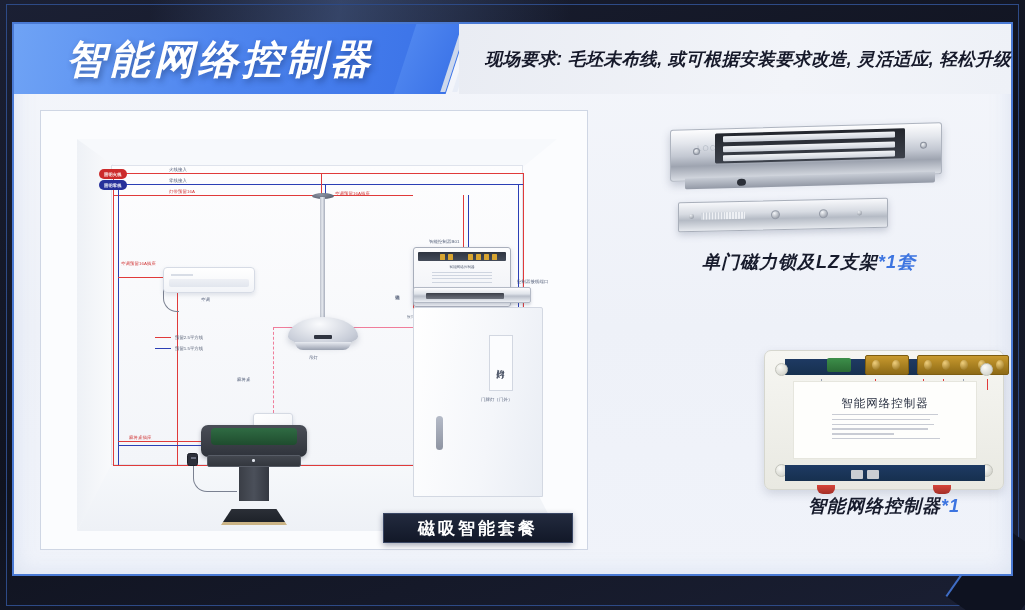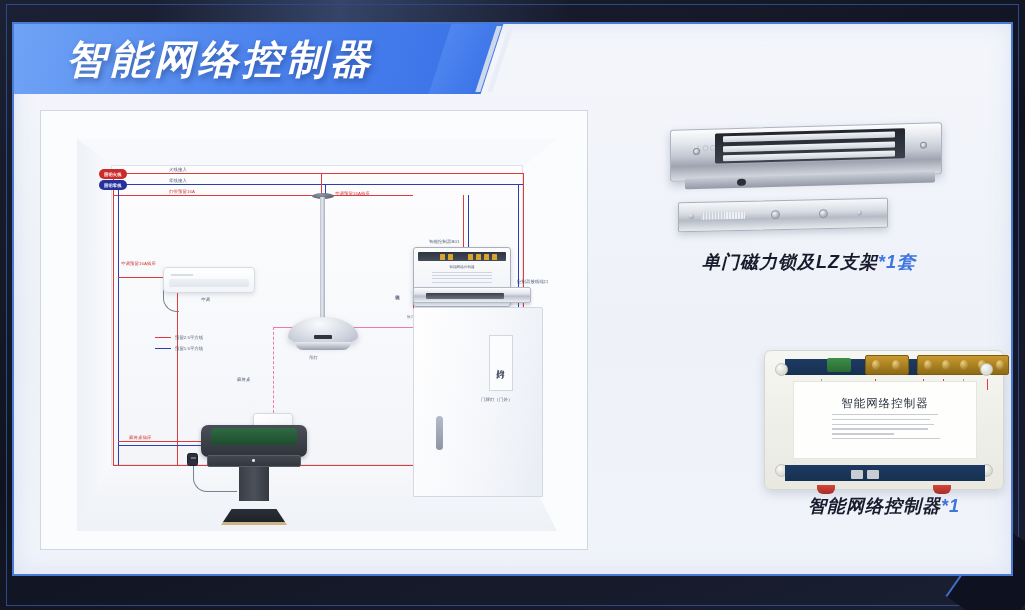--- a/index.html
+++ b/index.html
@@ -235,20 +235,23 @@
     <div class="card-inner-shadow"></div>
 
     <div class="header">
       <div class="title-wrap">
         <div class="title-text">智能网络控制器</div>
       </div>
       <div class="slash-group">
         <div class="slash s1"></div>
         <div class="slash s2"></div>
       </div>
+      <div class="subtitle">
+        <span>现场要求: 毛坯未布线, 或可根据安装要求改造, 灵活适应, 轻松升级</span>
+      </div>
     </div>
 
     <div class="diagram">
       <div class="room">
         <div class="ceil"></div>
         <div class="wall-left"></div>
         <div class="wall-back"></div>
         <div class="floor"></div>
 
         <div class="w h red" style="left:36px; top:34px; width:410px;"></div>
@@ -361,20 +364,23 @@
           <div class="mj-dot"></div>
           <div class="mj-col"></div>
           <div class="mj-base"></div>
         </div>
         <div class="tag" style="left:160px; top:238px;">麻将桌</div>
         <div class="socket" style="left:110px; top:314px;"></div>
         <div class="tag r" style="left:52px; top:296px;">麻将桌插座</div>
         <div class="cord" style="left:116px; top:327px; width:44px; height:26px;"></div>
       </div>
 
+      <div class="caption">
+        <span>磁吸智能套餐</span>
+      </div>
     </div>
 
     <div class="products">
 
       <div class="maglock-photo">
         <div class="ml-main">
           <div class="brand">LOCK</div>
           <div class="black"></div>
           <div class="bar b1"></div>
           <div class="bar b2"></div>

